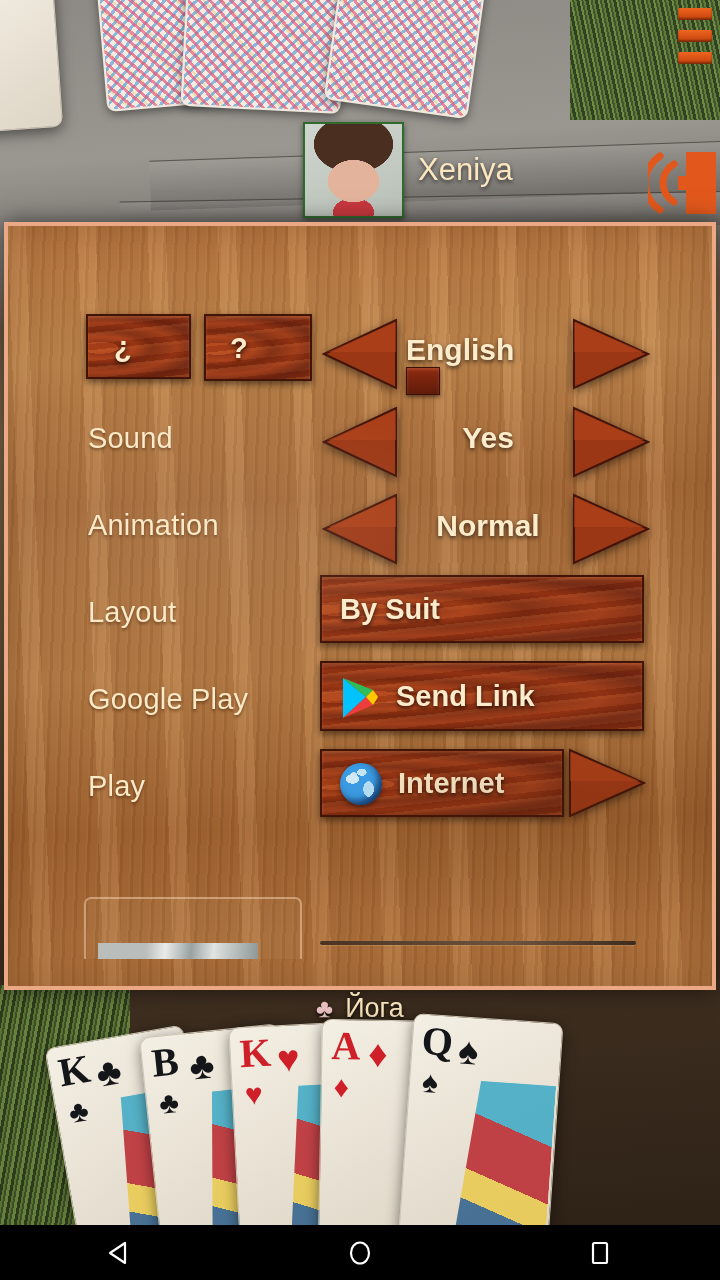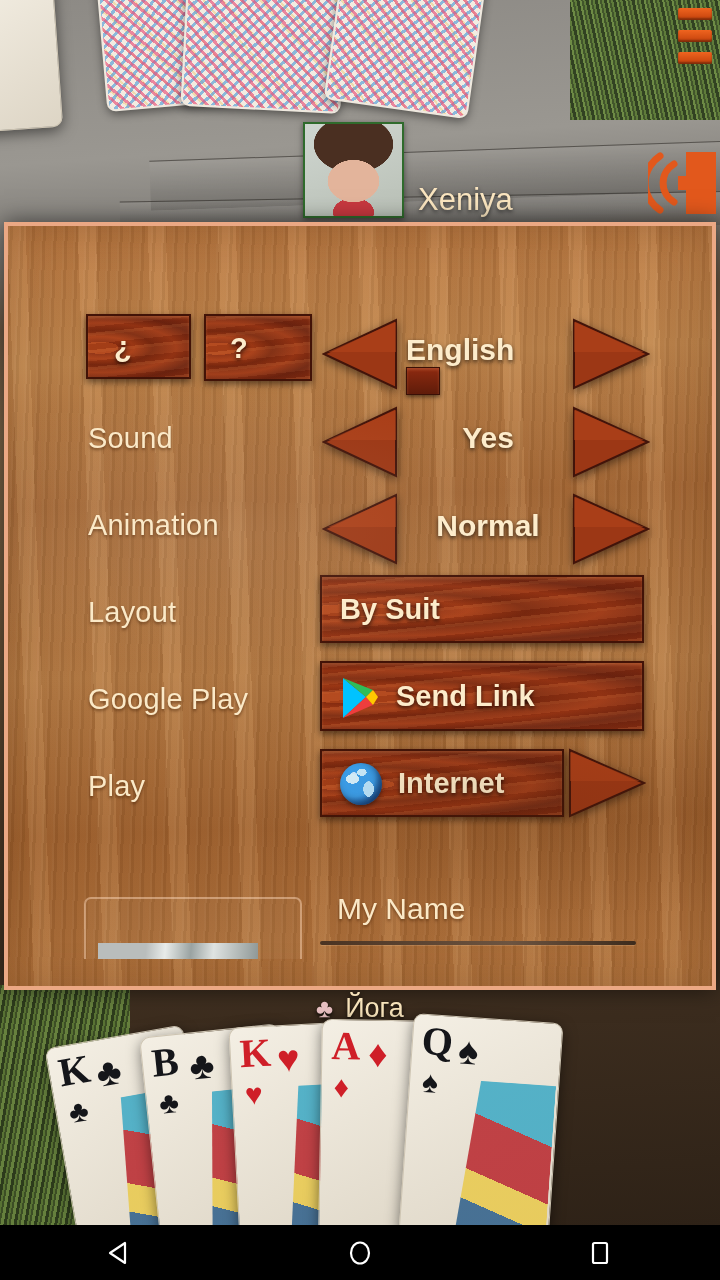--- a/index.html
+++ b/index.html
@@ -92,21 +92,21 @@
     background: linear-gradient(180deg, #f0641f, #c3410c);
     border-radius: 2px;
     box-shadow: inset 0 -2px 2px rgba(0,0,0,.35);
   }
   .sound-hud {
     position: absolute; right: 2px; top: 142px; width: 70px; height: 80px;
   }
   .sound-hud svg { width: 100%; height: 100%; display: block; }
 
   
-  .opponent { position: absolute; left: 303px; top: 122px; display: flex; align-items: flex-end; }
+  .opponent { position: absolute; left: 303px; top: 122px; display: flex; align-items: center; }
   .avatar-top {
     width: 101px; height: 96px;
     border: 2px solid #2f6b2c;
     background:
       radial-gradient(ellipse 44% 38% at 50% 62%, #e3b49b 0 60%, rgba(0,0,0,0) 61%),
       radial-gradient(ellipse 58% 44% at 50% 22%, #4a2f21 0 70%, rgba(0,0,0,0) 71%),
       radial-gradient(ellipse 30% 22% at 50% 96%, #c8383f 0 70%, rgba(0,0,0,0) 71%),
       linear-gradient(160deg, #cfd6d0, #b9c0b6);
     box-shadow: 0 2px 6px rgba(0,0,0,.5);
   }
@@ -357,21 +357,20 @@
         <polygon points="2,2 2,68 76,35" fill="#9c3715" stroke="#42140a" stroke-width="2"></polygon>
         <polygon points="2,4 2,33 72,33" fill="#b4451c" opacity=".55"></polygon>
       </svg>
     </div>
 
   </div>
 
   <div class="avatar-picker">
     <div class="thumb"></div>
   </div>
-  <div class="name-label">My Name</div>
   <input class="name-input-line" style="border: none; outline: none; color: rgb(255, 255, 255);" placeholder="">
 
   <div class="my-hand-label">
     <span class="suit">♣</span>
     <span>Йога</span>
   </div>
 
   <div class="card-face" style="left:62px;top:1035px;width:140px;height:215px;transform:rotate(-10deg);">
     <div class="rank blk">K</div>
     <div class="pip-big blk">♣</div>

